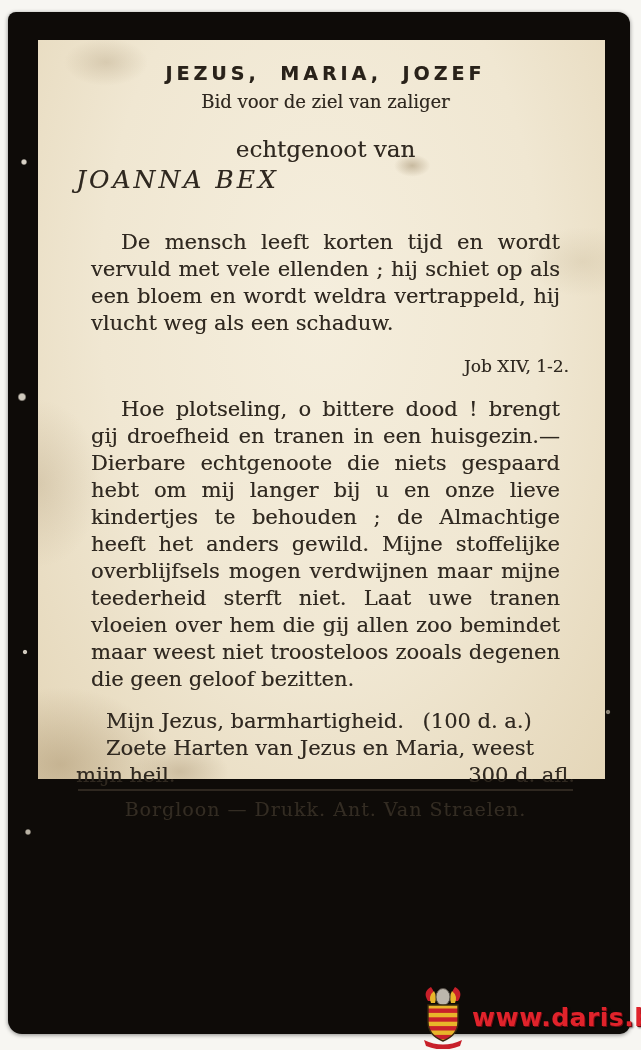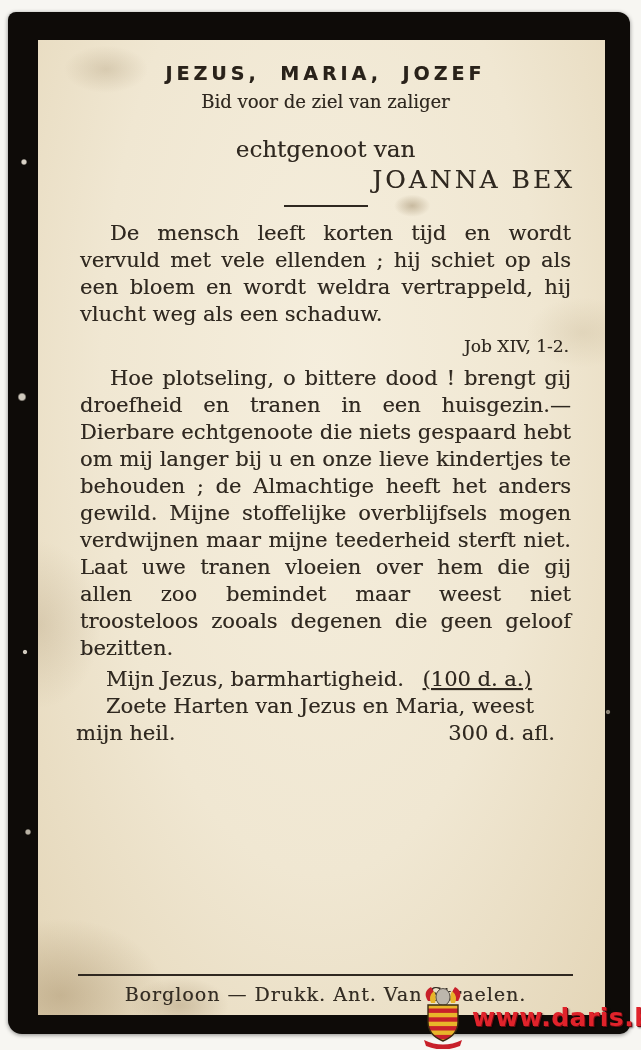--- a/index.html
+++ b/index.html
@@ -27,21 +27,21 @@
       radial-gradient(circle 4px at 600px 700px, #8a8376 0 40%, transparent 65%),
       #0e0b08;
     border-radius: 8px 12px 10px 14px;
     box-shadow: 0 1px 4px rgba(0,0,0,0.45);
   }
 
   
   .paper {
     position: absolute;
     left: 30px; top: 28px;
-    width: 567px; height: 975px;
+    width: 567px; height: 739px;
     box-sizing: border-box;
     padding: 12px 30px 0 38px;
     display: flex;
     flex-direction: column;
     color: #2f2820;
     background:
       radial-gradient(ellipse 150px 110px at 4% 98%, rgba(146,120,80,0.38), transparent 70%),
       radial-gradient(ellipse 90px 120px at 0% 60%, rgba(150,126,88,0.22), transparent 70%),
       radial-gradient(ellipse 70px 40px at 25% 99%, rgba(140,115,78,0.30), transparent 70%),
       radial-gradient(ellipse 26px 16px at 66% 17%, rgba(120,95,55,0.35), transparent 70%),
@@ -64,57 +64,57 @@
   .prayline  { text-align: center; font-size: 18px; margin-top: 7px; }
   .name {
     text-align: center;
     font-size: 33px;
     font-weight: bold;
     letter-spacing: 2px;
     margin: 9px 0 0 0;
     color: #2a231b;
   }
   .spouse-intro { text-align: center; font-size: 23px; margin-top: 24px; }
-  .spouse-name  { text-align: right; font-size: 25px; letter-spacing: 3px; margin-top: 3px; }
+  .spouse-name  { text-align: left; font-size: 25px; letter-spacing: 3px; margin-top: 3px; font-style: italic; }
 
   .bio {
     font-size: 21px; line-height: 27px;
     text-align: justify;
     margin: 8px 0 0 0;
   }
 
   .divider {
     width: 84px; height: 2px;
     background: #2f2820;
     margin: 11px auto 9px auto;
   }
 
   .para {
     font-size: 21px; line-height: 27px;
     text-align: justify;
     text-indent: 30px;
-    margin: 4px;
+    margin: 15px;
   }
   .citation {
     text-align: right;
     font-size: 17px;
     line-height: 29px;
     padding-right: 6px;
   }
 
   .prayer {
     font-size: 21px; line-height: 27px;
     text-indent: 30px;
     margin: 0;
     position: relative;
   }
-  .indulgence-inline { margin-left: 12px; text-decoration: underline; }
+  .indulgence-inline { margin-left: 12px; }
   .indulgence-right {
     position: absolute;
-    right: 20px; bottom: 0;
+    right: 0; bottom: 0;
     text-indent: 0;
     margin-left: 48px;
   }
 
   .footer-block { margin-top: auto; padding-bottom: 10px; }
   .footer-rule { height: 2px; background: #2f2820; margin: 0 2px 7px 2px; }
   .imprint {
     text-align: center;
     font-size: 19px;
     letter-spacing: 1px;

